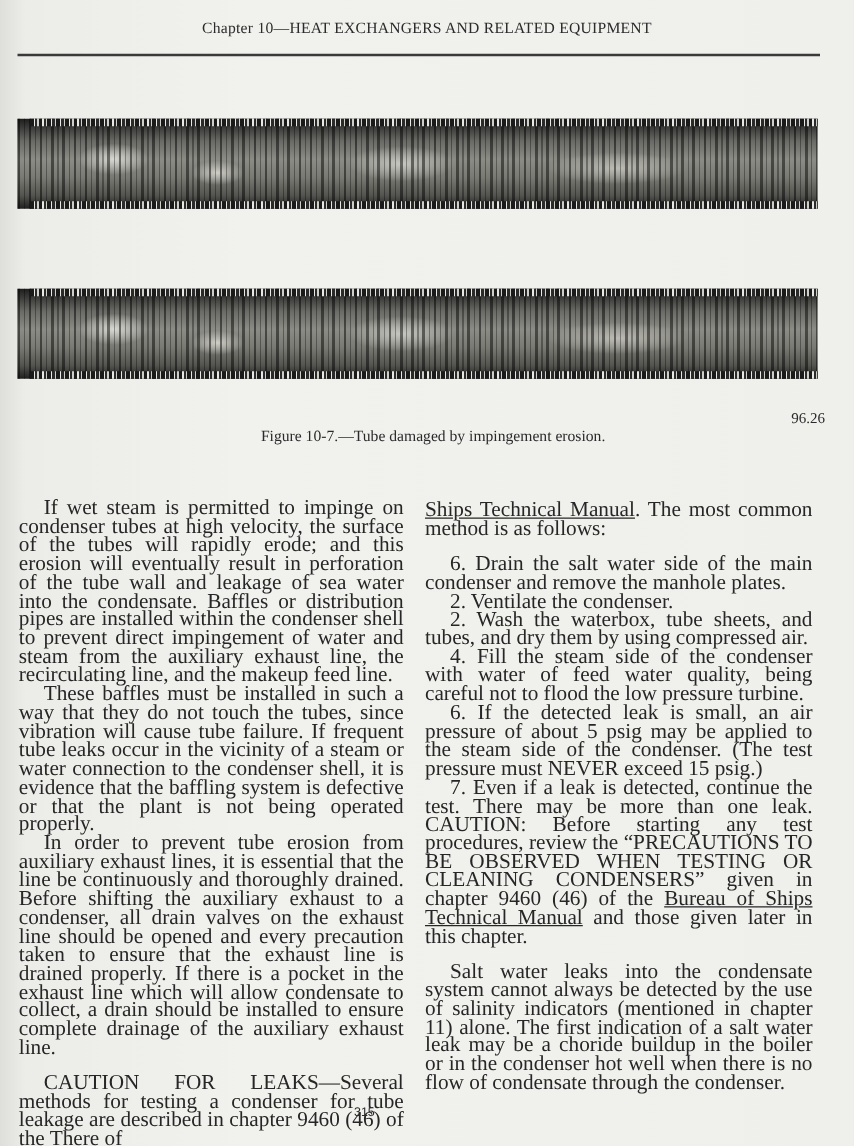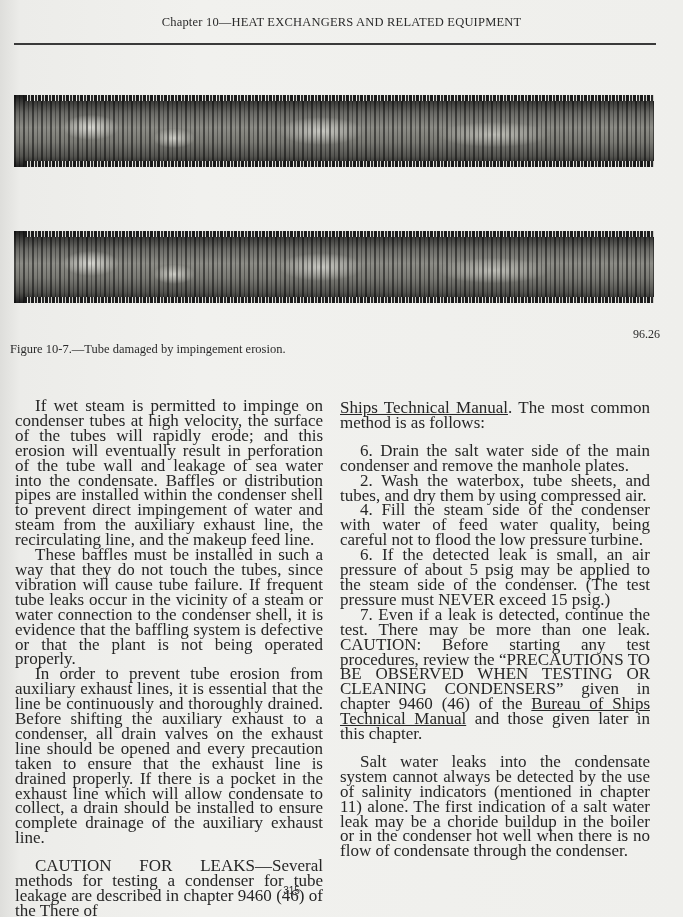--- a/index.html
+++ b/index.html
@@ -45,21 +45,21 @@
   .tube::before { top: 0; }
   .tube::after { bottom: 0; }
   .tube-top { top: 10px; height: 72px; }
   .tube-bottom { top: 146px; height: 72px; }
   .fig-number {
     position: absolute; right: 23px; top: 327px; font-size: 12px;
     font-family: "Liberation Serif", serif;
   }
   .fig-caption {
     position: absolute; left: 0; width: 683px; top: 342px;
-    text-align: left; font-size: 12.5px;
+    text-align: center; font-size: 12.5px;
     font-family: "Liberation Serif", serif;
     padding-left: 10px; box-sizing: border-box;
   }
   .col {
     position: absolute; width: 308px;
     font-family: "Liberation Serif", serif;
     font-size: 17px; line-height: 14.9px; text-align: justify;
     color: #262626;
   }
   .col-left { left: 15px; top: 399px; }
@@ -92,20 +92,21 @@
   <div class="col col-left">
     <p class="indent">If wet steam is permitted to impinge on condenser tubes at high velocity, the surface of the tubes will rapidly erode; and this erosion will eventually result in perforation of the tube wall and leakage of sea water into the condensate. Baffles or distribution pipes are installed within the condenser shell to prevent direct impingement of water and steam from the auxiliary exhaust line, the recirculating line, and the makeup feed line.</p>
     <p class="indent">These baffles must be installed in such a way that they do not touch the tubes, since vibration will cause tube failure. If frequent tube leaks occur in the vicinity of a steam or water connection to the condenser shell, it is evidence that the baffling system is defective or that the plant is not being operated properly.</p>
     <p class="indent">In order to prevent tube erosion from auxiliary exhaust lines, it is essential that the line be continuously and thoroughly drained. Before shifting the auxiliary exhaust to a condenser, all drain valves on the exhaust line should be opened and every precaution taken to ensure that the exhaust line is drained properly. If there is a pocket in the exhaust line which will allow condensate to collect, a drain should be installed to ensure complete drainage of the auxiliary exhaust line.</p>
     <p class="indent gap"><span>CAUTION FOR LEAKS</span><span>—Several methods for testing a condenser for tube leakage are described in chapter 9460 (46) of the </span><span class="u">There of</span></p>
   </div>
 
   <div class="col col-right">
     <p><span class="u">Ships Technical Manual</span><span>. The most common method is as follows:</span></p>
     <p class="indent gap">6. Drain the salt water side of the main condenser and remove the manhole plates.</p>
+    <p class="indent">2. Ventilate the condenser.</p>
     <p class="indent">2. Wash the waterbox, tube sheets, and tubes, and dry them by using compressed air.</p>
     <p class="indent">4. Fill the steam side of the condenser with water of feed water quality, being careful not to flood the low pressure turbine.</p>
     <p class="indent">6. If the detected leak is small, an air pressure of about 5 psig may be applied to the steam side of the condenser. (The test pressure must NEVER exceed 15 psig.)</p>
     <p class="indent"><span>7. Even if a leak is detected, continue the test. There may be more than one leak. CAUTION: Before starting any test procedures, review the “PRECAUTIONS TO BE OBSERVED WHEN TESTING OR CLEANING CONDENSERS” given in chapter 9460 (46) of the </span><span class="u">Bureau of Ships Technical Manual</span><span> and those given later in this chapter.</span></p>
     <p class="indent gap">Salt water leaks into the condensate system cannot always be detected by the use of salinity indicators (mentioned in chapter 11) alone. The first indication of a salt water leak may be a choride buildup in the boiler or in the condenser hot well when there is no flow of condensate through the condenser.</p>
   </div>
 
   <div class="folio">315</div>
 </div>
 

